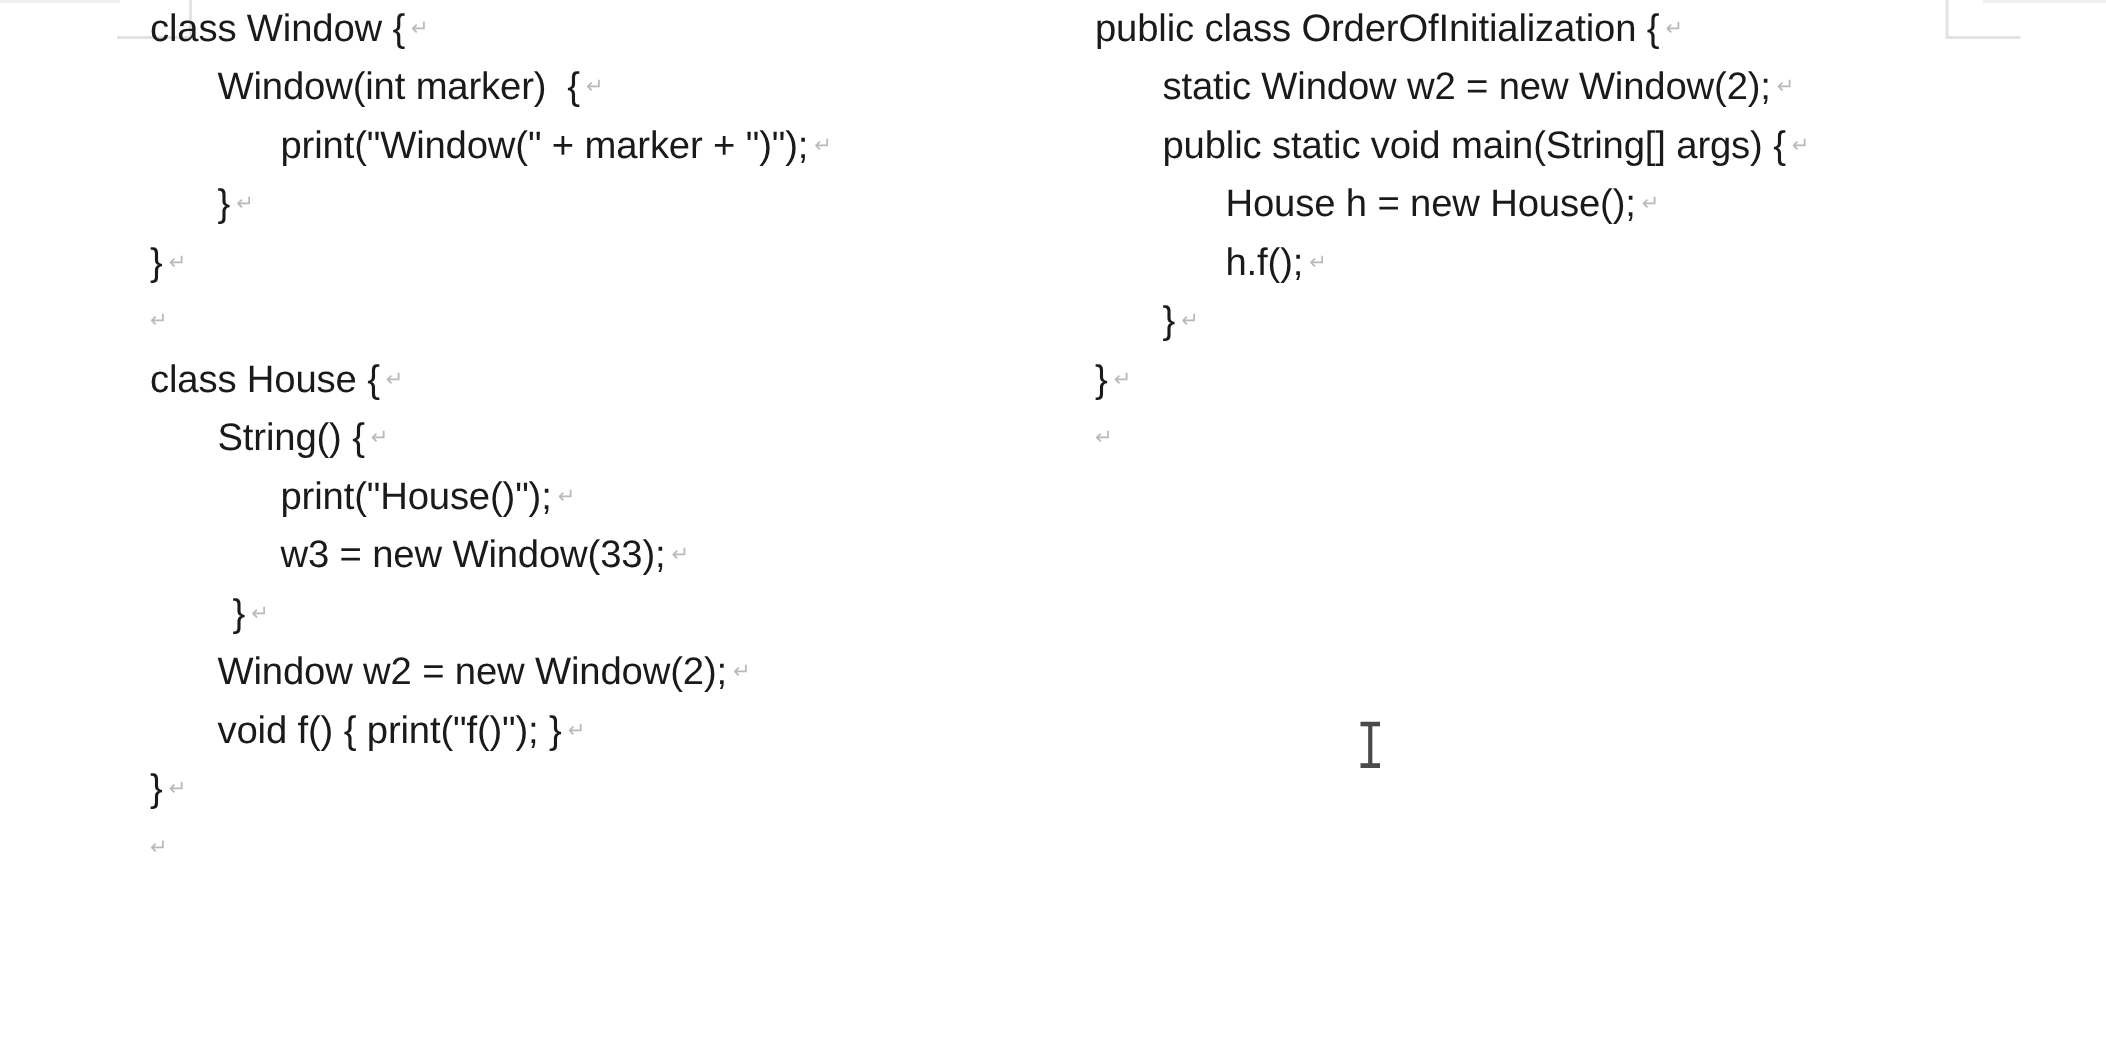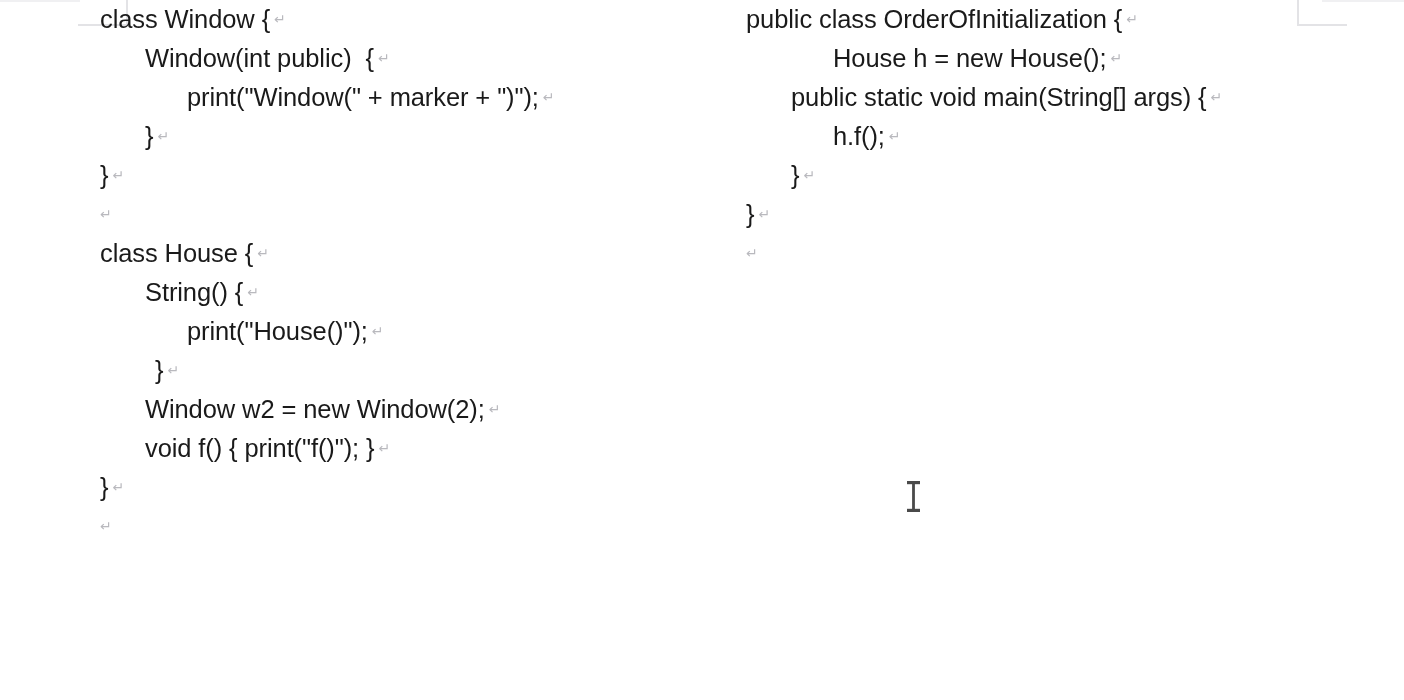--- a/index.html
+++ b/index.html
@@ -48,21 +48,21 @@
   }
   .margin-rule.left  { left: 0px;    width: 80px; }
   .margin-rule.right { left: 1322px; width: 82px; }
 
   
   .column {
     position: absolute;
     top: 0;
   }
   #col-left  { left: 100px; width: 620px; }
-  #col-right { left: 746px; width: 620px; }
+  #col-right { left: 730px; width: 620px; }
 
   .code-line {
     position: relative;
     height: 39px;
     line-height: 39px;
     white-space: pre;
     font-size: 25.5px;
     color: #1a1a1a;
     letter-spacing: -0.1px;
   }
@@ -102,38 +102,40 @@
 
 <div id="page" style="background: rgb(255, 255, 255);">
 
   <div class="margin-rule left"></div>
   <div class="margin-rule right"></div>
   <div class="margin-marker tl"></div>
   <div class="margin-marker tr"></div>
 
   <div class="column" id="col-left">
       <div class="code-line ind-0"><span class="txt">class Window {</span><span class="ret">↵</span></div>
-      <div class="code-line ind-1"><span class="txt">Window(int public)  {</span><span class="ret">↵</span></div>
+      <div class="code-line ind-1"><span class="txt">Window(int marker)  {</span><span class="ret">↵</span></div>
       <div class="code-line ind-2"><span class="txt">print("Window(" + marker + ")");</span><span class="ret">↵</span></div>
       <div class="code-line ind-1"><span class="txt">}</span><span class="ret">↵</span></div>
       <div class="code-line ind-0"><span class="txt">}</span><span class="ret">↵</span></div>
       <div class="code-line ind-0"><span class="txt"></span><span class="ret lead">↵</span></div>
       <div class="code-line ind-0"><span class="txt">class House {</span><span class="ret">↵</span></div>
       <div class="code-line ind-1"><span class="txt">String() {</span><span class="ret">↵</span></div>
       <div class="code-line ind-2"><span class="txt">print("House()");</span><span class="ret">↵</span></div>
+      <div class="code-line ind-2"><span class="txt">w3 = new Window(33);</span><span class="ret">↵</span></div>
       <div class="code-line ind-1h"><span class="txt">}</span><span class="ret">↵</span></div>
       <div class="code-line ind-1"><span class="txt">Window w2 = new Window(2);</span><span class="ret">↵</span></div>
       <div class="code-line ind-1"><span class="txt">void f() { print("f()"); }</span><span class="ret">↵</span></div>
       <div class="code-line ind-0"><span class="txt">}</span><span class="ret">↵</span></div>
       <div class="code-line ind-0"><span class="txt"></span><span class="ret lead">↵</span></div>
     </div>
   <div class="column" id="col-right">
       <div class="code-line ind-0"><span class="txt">public class OrderOfInitialization {</span><span class="ret">↵</span></div>
+      <div class="code-line ind-1"><span class="txt">static Window w2 = new Window(2);</span><span class="ret">↵</span></div>
+      <div class="code-line ind-1"><span class="txt">public static void main(String[] args) {</span><span class="ret">↵</span></div>
       <div class="code-line ind-2"><span class="txt">House h = new House();</span><span class="ret">↵</span></div>
-      <div class="code-line ind-1"><span class="txt">public static void main(String[] args) {</span><span class="ret">↵</span></div>
       <div class="code-line ind-2"><span class="txt">h.f();</span><span class="ret">↵</span></div>
       <div class="code-line ind-1"><span class="txt">}</span><span class="ret">↵</span></div>
       <div class="code-line ind-0"><span class="txt">}</span><span class="ret">↵</span></div>
       <div class="code-line ind-0"><span class="txt"></span><span class="ret lead">↵</span></div>
     </div>
 
   <div id="cursor-ibeam" style="left: 906px; top: 481px;">
     <svg width="15" height="31" viewBox="0 0 15 31" xmlns="http://www.w3.org/2000/svg">
       <rect x="1" y="0" width="13" height="3.2" fill="#4a4a4a"></rect>
       <rect x="6.1" y="2.6" width="2.8" height="25.8" fill="#4a4a4a"></rect>

